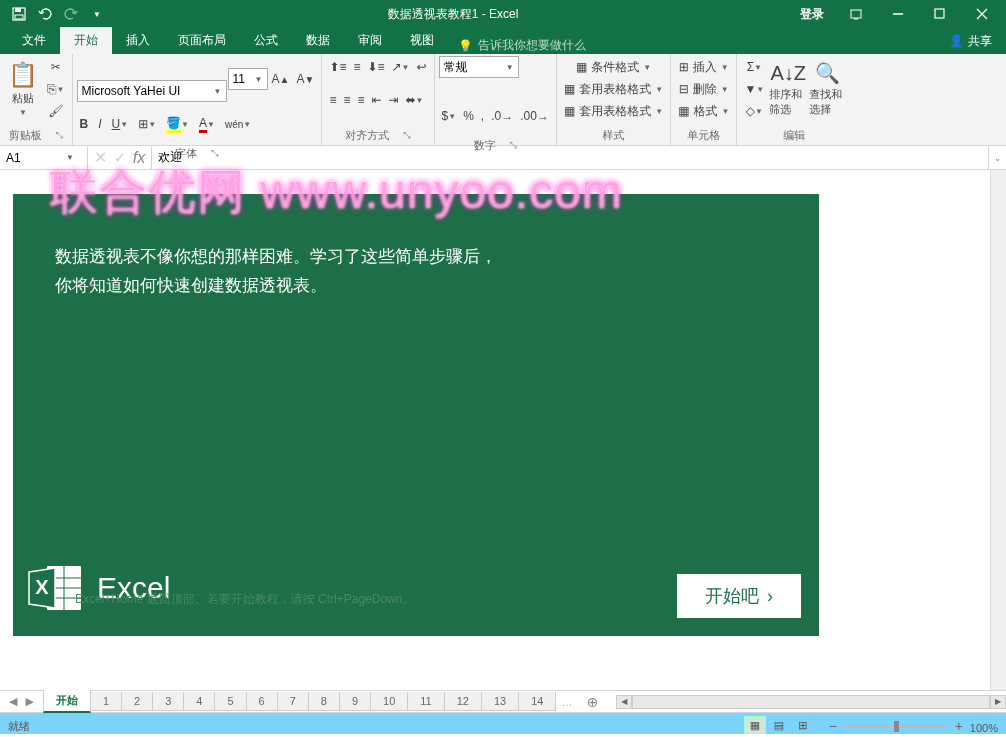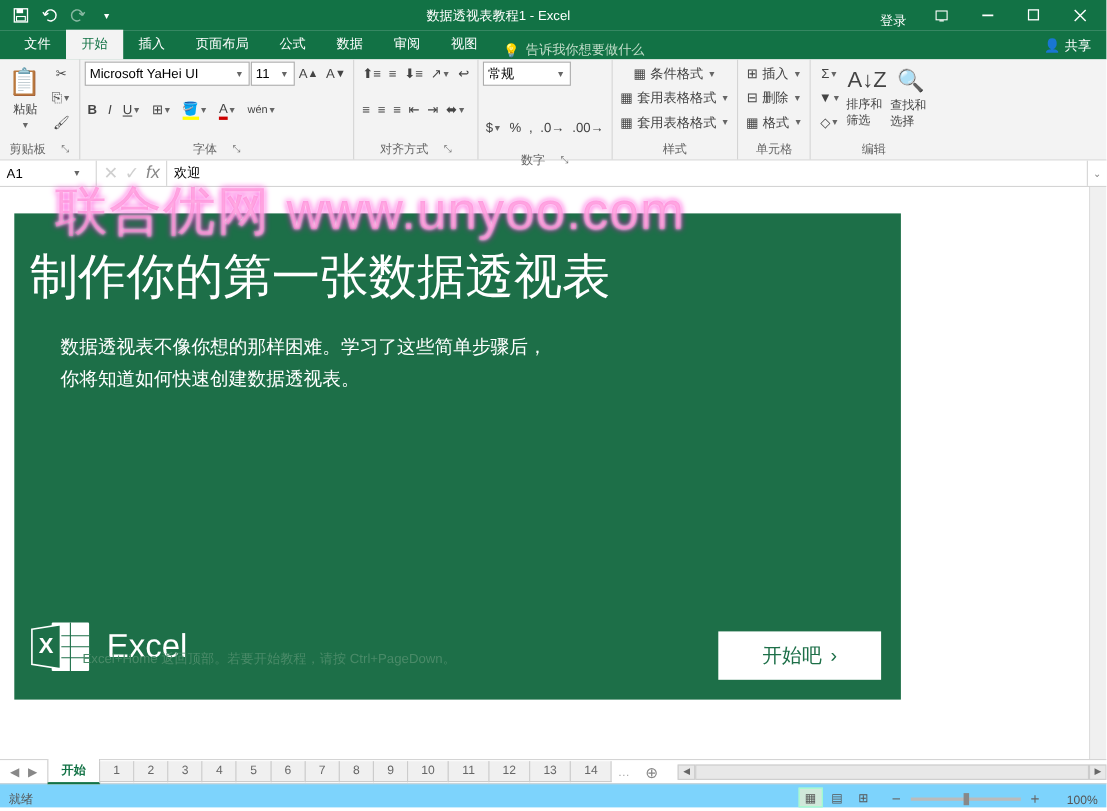--- a/index.html
+++ b/index.html
@@ -3,21 +3,21 @@
 <meta charset="utf-8">
 <style>
 * { margin: 0; padding: 0; box-sizing: border-box; font-family: "Microsoft YaHei", "Segoe UI", sans-serif; }
 body { width: 1006px; height: 737px; overflow: hidden; background: #fff; position: relative; }
 
 
 .titlebar { height: 28px; background: #127245; display: flex; align-items: center; color: #fff; font-size: 12px; }
 .qat { display: flex; align-items: center; gap: 4px; padding: 0 8px; }
 .qat-btn { width: 22px; height: 22px; display: flex; align-items: center; justify-content: center; cursor: pointer; }
 .titlebar-title { flex: 1; text-align: center; }
-.titlebar-right { display: flex; align-items: flex-end; gap: 2px; padding-right: 4px; }
+.titlebar-right { display: flex; align-items: center; gap: 2px; padding-right: 4px; font-weight: bold; }
 .win-btn { width: 40px; height: 28px; display: flex; align-items: center; justify-content: center; cursor: pointer; }
 .login-btn { padding: 0 10px; cursor: pointer; }
 
 
 .ribbon-tabs { height: 26px; background: #127245; display: flex; align-items: flex-end; color: #fff; font-size: 12px; padding-left: 8px; }
 .tab { padding: 5px 14px; cursor: pointer; }
 .tab.active { background: #f3f3f3; color: #127245; }
 .tell-me { display: flex; align-items: center; gap: 5px; color: #c0dcc8; padding: 0 10px; cursor: text; }
 .share-btn { margin-left: auto; padding: 0 14px; display: flex; align-items: center; gap: 4px; height: 26px; cursor: pointer; }
 
@@ -27,21 +27,21 @@
 .group-body { flex: 1; display: flex; align-items: flex-start; gap: 2px; }
 .group-label { font-size: 11px; color: #666; text-align: center; padding: 2px 0; display: flex; justify-content: center; align-items: center; gap: 14px; }
 .group-label .launcher { font-size: 9px; cursor: pointer; }
 .rbtn { display: flex; align-items: center; justify-content: center; cursor: pointer; font-size: 12px; color: #444; }
 .rbtn-lg { width: 38px; height: 66px; flex-direction: column; gap: 2px; }
 .rbtn-lg .icon { font-size: 24px; }
 .rbtn-lg .lbl { font-size: 11px; }
 .rbtn-sm { height: 22px; padding: 0 3px; }
 .stack { display: flex; flex-direction: column; gap: 0; }
 .row { display: flex; align-items: center; gap: 1px; }
-.font-sel { width: 150px; height: 22px; border: 1px solid #ababab; background: #fff; font-size: 12px; padding: 0 4px; display: flex; align-items: center; justify-content: space-between; cursor: pointer; }
+.font-sel { width: 150px; height: 22px; border: 1px solid #ababab; background: #fff; font-size: 12px; padding: 0 4px; display: flex; align-items: center; justify-content: space-between; cursor: pointer; margin-top: 24px; }
 .size-sel { width: 40px; height: 22px; border: 1px solid #ababab; background: #fff; font-size: 12px; padding: 0 4px; display: flex; align-items: center; justify-content: space-between; cursor: pointer; }
 .combo { border: 1px solid #ababab; background: #fff; height: 22px; font-size: 12px; padding: 0 4px; display: flex; align-items: center; justify-content: space-between; cursor: pointer; }
 .dd { font-size: 8px; color: #666; }
 
 
 .formula-bar { height: 24px; display: flex; border-bottom: 1px solid #d4d4d4; background: #fff; }
 .name-box { width: 88px; border-right: 1px solid #d4d4d4; display: flex; align-items: center; padding: 0 6px; font-size: 12px; cursor: text; }
 .name-box input { border: none; width: 60px; font-size: 12px; outline: none; }
 .fx-btns { display: flex; align-items: center; padding: 0 6px; border-right: 1px solid #d4d4d4; gap: 6px; color: #888; }
 .fx-input { flex: 1; padding: 0 6px; display: flex; align-items: center; font-size: 12px; cursor: text; text-align: center; }
@@ -50,21 +50,21 @@
 
 .sheet-container { height: 520px; position: relative; background: #fff; overflow: hidden; }
 
 .welcome-panel { position: absolute; left: 13px; top: 24px; width: 806px; height: 442px; background: #1d6f48; color: #fff; padding: 28px 14px 14px 14px; }
 .welcome-title { font-size: 44px; font-weight: 300; margin-bottom: 18px; }
 .welcome-text { font-size: 17px; line-height: 1.7; padding-left: 28px; margin-top: 21px; }
 .excel-logo-area { position: absolute; bottom: 22px; left: 14px; display: flex; align-items: center; gap: 12px; }
 .excel-logo { width: 58px; height: 52px; position: relative; }
 .excel-logo svg { width: 100%; height: 100%; }
 .excel-name { font-size: 30px; font-weight: 300; }
-.start-btn { position: absolute; bottom: 18px; right: 18px; background: #fff; color: #1d6f48; padding: 10px 40px; font-size: 18px; cursor: pointer; display: flex; align-items: center; gap: 8px; }
+.start-btn { position: absolute; bottom: 18px; right: 18px; background: #fff; color: #1d6f48; padding: 10px 28px; font-size: 18px; cursor: pointer; display: flex; align-items: center; gap: 8px; }
 .hint-text { position: absolute; bottom: 28px; left: 62px; font-size: 12px; color: #4a8a68; }
 
 .scroll-v { position: absolute; right: 0; top: 0; bottom: 0; width: 16px; background: #f0f0f0; border-left: 1px solid #ddd; }
 
 
 .sheet-tabs-bar { height: 22px; display: flex; align-items: center; background: #fff; border-top: 1px solid #d4d4d4; font-size: 11px; }
 .tab-nav { display: flex; padding: 0 6px; gap: 2px; color: #888; }
 .tab-nav span { cursor: pointer; padding: 0 3px; }
 .sheet-tab { padding: 3px 12px; border: 1px solid #ccc; border-top: none; background: #fff; cursor: pointer; margin-right: -1px; }
 .sheet-tab.active { border-bottom: 2px solid #127245; color: #127245; font-weight: bold; }
@@ -77,21 +77,21 @@
 
 .status-bar { height: 22px; background: #7dd3fc; border-top: 1px solid #d4d4d4; display: flex; align-items: flex-end; font-size: 11px; color: #555; padding: 0 8px; }
 .status-left { flex: 1; }
 .view-btns { display: flex; gap: 2px; }
 .view-btn { width: 22px; height: 18px; border: 1px solid transparent; display: flex; align-items: center; justify-content: center; cursor: pointer; }
 .view-btn.active { background: #d0e8da; border-color: #9fc; }
 .zoom-slider { display: flex; align-items: center; gap: 6px; margin-left: 12px; }
 .zoom-track { width: 100px; height: 3px; background: #bbb; position: relative; cursor: pointer; }
 .zoom-thumb { position: absolute; left: 48px; top: -4px; width: 5px; height: 11px; background: #888; }
 .zoom-btn { cursor: pointer; font-size: 14px; color: #666; width: 14px; text-align: center; }
-.zoom-pct { margin-left: 22px; }
+.zoom-pct { margin-left: 4px; }
 
 
 .watermark { position: absolute; top: 160px; left: 50px; font-size: 48px; font-weight: normal; color: rgba(255, 100, 200, 0.5); text-shadow: 0 0 3px #fff, 0 0 6px #f0c; pointer-events: none; z-index: 100; white-space: nowrap; font-family: Arial, sans-serif; letter-spacing: 1px; }
 .watermark .cn { font-family: "Microsoft YaHei"; }
 
 .icon-svg { width: 16px; height: 16px; }
 </style>
 </head>
 <body>
 
@@ -379,21 +379,20 @@
     <span style="opacity:.4">✕</span>
     <span style="opacity:.4">✓</span>
     <span><i>fx</i></span>
   </div>
   <div class="fx-input">欢迎</div>
   <div class="fx-expand">⌄</div>
 </div>
 
 <div class="sheet-container">
   <div class="welcome-panel">
-    <div class="welcome-title">制作你的第一张数据透视表</div>
     <div class="welcome-text">
       <div>数据透视表不像你想的那样困难。学习了这些简单步骤后，</div>
       <div>你将知道如何快速创建数据透视表。</div>
     </div>
     <div class="excel-logo-area">
       <div class="excel-logo">
         <svg viewBox="0 0 58 52">
             <rect x="20" y="4" width="34" height="44" fill="#fff" rx="1"></rect>
             <line x1="20" y1="16" x2="54" y2="16" stroke="#1d6f48"></line>
             <line x1="20" y1="26" x2="54" y2="26" stroke="#1d6f48"></line>

